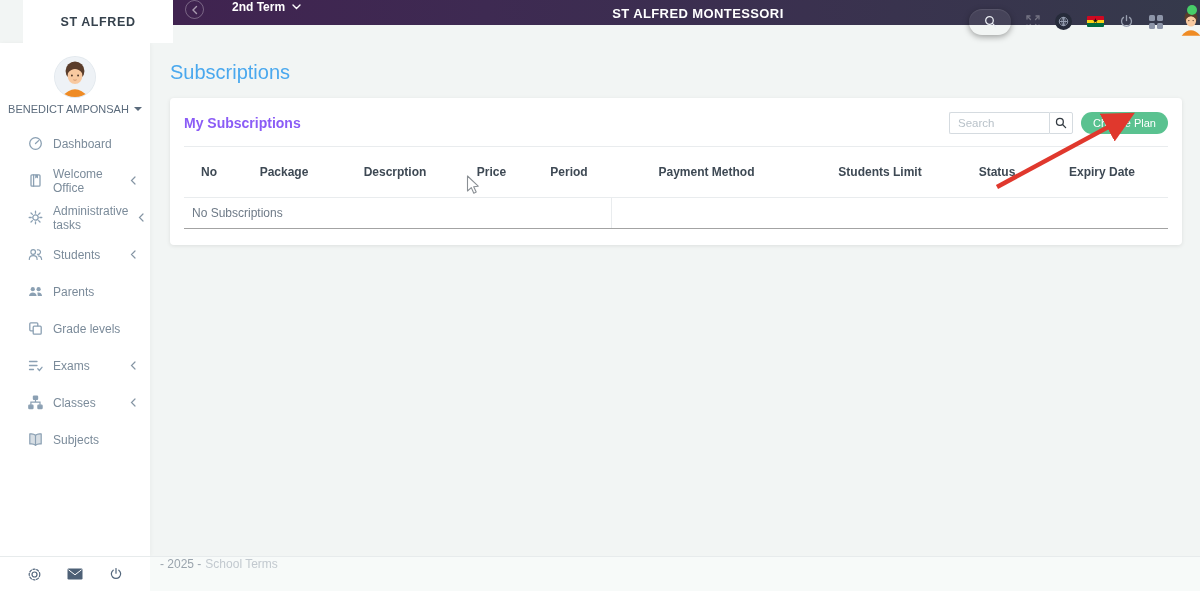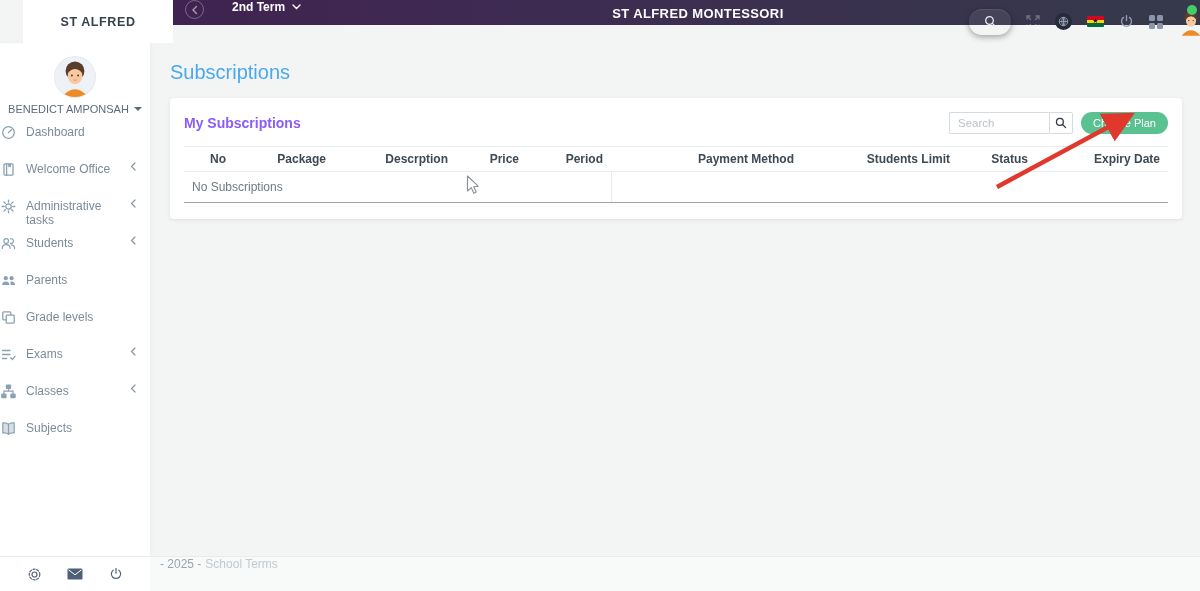--- a/index.html
+++ b/index.html
@@ -65,22 +65,22 @@
     background:#ffffff; box-shadow:1px 0 4px rgba(0,0,0,.04); z-index:10;
   }
   .profile { text-align:center; padding-top:14px; }
   .avatar-lg { width:40px; height:40px; border-radius:50%; background:#eef2f6;
     margin:0 auto; overflow:hidden; box-shadow:0 0 0 1px #e3e9ee; }
   .profile-name { margin-top:6px; font-size:11px; color:#5b6b7c;
     display:flex; align-items:center; justify-content:center; gap:5px; cursor:pointer; white-space:nowrap; }
   .caret-down { width:0; height:0; border-left:4px solid transparent;
     border-right:4px solid transparent; border-top:4px solid #5b6b7c; }
   .menu { list-style:none; margin-top:10px; }
-  .menu li { height:37px; display:flex; align-items:flex-start; gap:10px;
-    padding:0 14px 0 1px; font-size:12px; color:#7b8b9a; cursor:pointer; }
+  .menu li { height:37px; display:flex; align-items:center; gap:10px;
+    padding:0 14px 0 28px; font-size:12px; color:#7b8b9a; cursor:pointer; }
   .mi { width:15px; height:15px; flex:0 0 15px; color:#8ba0b3; }
   .chev-l { margin-left:auto; color:#8595a4; }
 
   
   .main { position:absolute; left:150px; top:43px; right:0; bottom:35px; }
   .page-title { margin:18px 0 0 20px; font-size:20px; color:#4aa8ee; }
   .card {
     margin:14px 18px 0 20px; background:#fff; border-radius:4px;
     box-shadow:0 1px 4px rgba(0,0,0,.09); padding:14px 14px 16px 14px;
   }
@@ -93,22 +93,22 @@
     font-family:"Liberation Sans",sans-serif; outline:none; }
   .search-input::placeholder { color:#b9c2c9; }
   .search-btn { width:24px; height:22px; border:1px solid #d5dbe0; background:#fff;
     border-radius:0 2px 2px 0; display:flex; align-items:center; justify-content:center; cursor:pointer; }
   .choose-plan {
     margin-left:8px; height:22px; padding:0 12px; border:none; border-radius:12px;
     background:#5ac290; color:#fff; font-size:11px; font-family:"Liberation Sans",sans-serif;
     cursor:pointer;
   }
   table { width:100%; border-collapse:collapse; margin-top:12px; table-layout:fixed; }
-  th { text-align:right; font-size:12px; font-weight:600; color:#3e4954;
-    padding:5px 8px; border-top:1px solid #e9ecee; border-bottom:1px solid #e9ecee; }
+  th { text-align:center; font-size:12px; font-weight:600; color:#3e4954;
+    padding:18px 8px; border-top:1px solid #e9ecee; border-bottom:1px solid #e9ecee; }
   td { font-size:12px; color:#6e7a87; padding:8px 8px; border-bottom:1px solid #a3a3a3; }
   td.empty-rest { border-left:1px solid #e9ecee; }
 
   
   .footer { position:absolute; left:0; right:0; bottom:0; height:35px;
     display:flex; border-top:1px solid #e7ebec; z-index:15; }
   .footer-side { width:150px; background:#ffffff; display:flex; align-items:center;
     justify-content:space-around; padding:0 14px; }
   .footer-side .fi { color:#53667c; cursor:pointer; }
   .footer-main { flex:1; background:#f7faf9; display:flex; align-items:flex-start;

